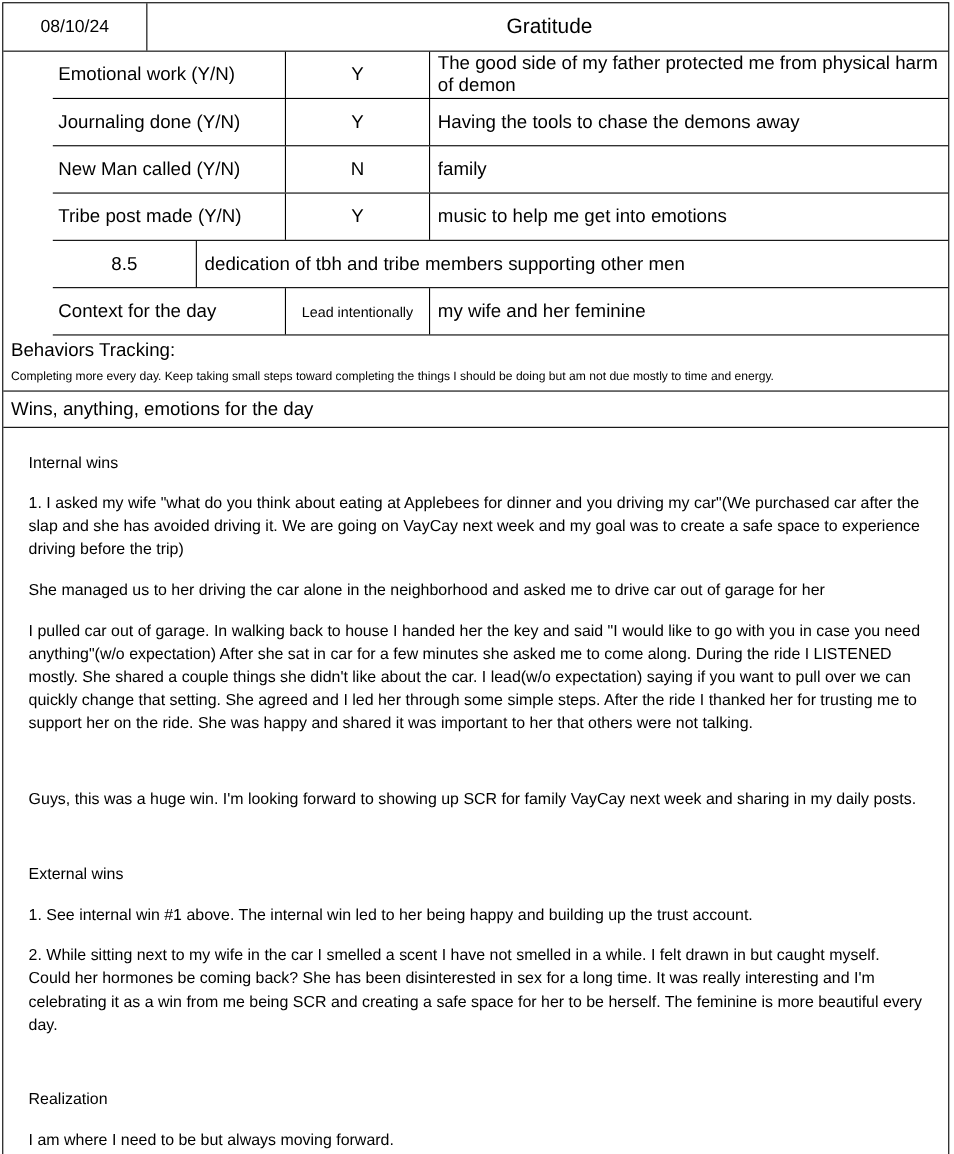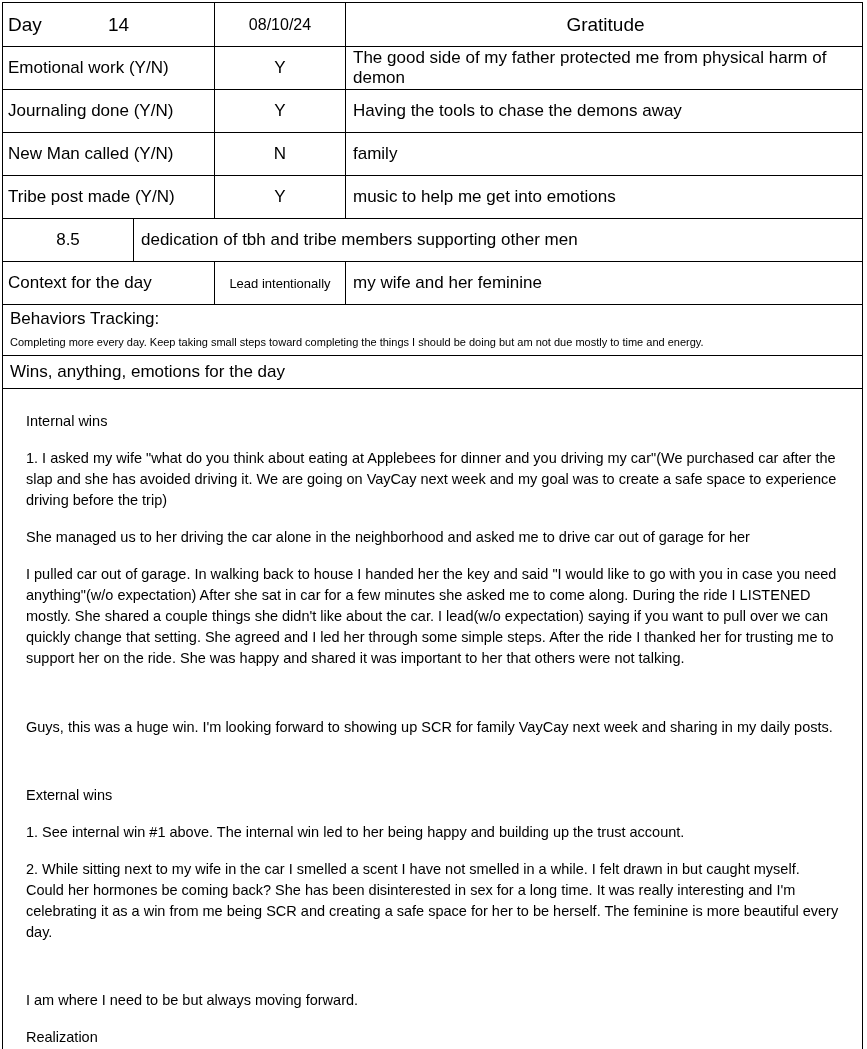--- a/index.html
+++ b/index.html
@@ -74,21 +74,21 @@
   .row-header .c-label .day-num {
     position: absolute;
     left: 105px;
   }
   .row-header .c-val { font-size: 16px; }
   .row-header .c-grat {
     font-size: 19px;
     justify-content: center;
   }
 
-  .row-data { height: 43px; }
+  .row-data { height: 43px; margin-left: 45px; }
   .row-data .c-grat { font-size: 17px; }
   .row-small .c-val { font-size: 13px; }
 
   .block {
     box-sizing: border-box;
     border-bottom: 1px solid #000;
     padding: 4px 6px 4px 7px;
   }
   .block-title {
     font-size: 17px;
@@ -124,24 +124,20 @@
     height: 15px;
   }
 </style>
 </head>
 <body>
 
 <div class="page">
   <div class="sheet">
 
     <div class="row row-header">
-      <div class="c-label">
-        <span class="day-word">Day</span>
-        <span class="day-num">14</span>
-      </div>
       <div class="c-val">08/10/24</div>
       <div class="c-grat">Gratitude</div>
     </div>
 
     <div class="row row-data">
       <div class="c-label">Emotional work  (Y/N)</div>
       <div class="c-val">Y</div>
       <div class="c-grat">The good side of my father protected me from physical harm of demon</div>
     </div>
 
@@ -186,20 +182,20 @@
       <p> 1. I asked my wife "what do you think about eating at Applebees for dinner and you driving my car"(We purchased car after the slap and she has avoided driving it.  We are going on VayCay next week and my goal was to create a safe space to experience driving before the trip)</p>
       <p>She managed us to her driving the car alone in the neighborhood and asked me to drive car out of garage for her</p>
       <p>I pulled car out of garage.  In walking back to house I handed her the key and said "I would like to go with you in case you need anything"(w/o expectation)  After she sat in car for a few minutes she asked me to come along.  During the ride I LISTENED mostly.  She shared a couple things she didn't like about the car.  I lead(w/o expectation) saying if you want to pull over we can quickly change that setting.  She agreed and I led her through some simple steps.  After the ride I thanked her for trusting me to support her on the ride.  She was happy and shared it was important to her that others were not talking.</p>
       <p class="spacer"></p>
       <p>Guys, this was a huge win.  I'm looking forward to showing up SCR for family VayCay next week and sharing in my daily posts.</p>
       <p class="spacer"></p>
       <p>External wins</p>
       <p> 1. See internal win #1 above.  The internal win led to her being happy and building up the trust account.</p>
       <p> 2. While sitting next to my wife in the car I smelled a scent I have not smelled in a while. I felt drawn in but caught myself. Could her hormones be coming back? She has been disinterested in sex for a long time. It was really interesting and I'm celebrating it as a win from me being SCR and creating a safe space for her to be herself. The feminine is more beautiful every day.</p>
       <p class="spacer"></p>
+      <p>Realization</p>
       <p>I am where I need to be but always moving forward.</p>
-      <p>Realization</p>
       <p class="spacer"></p>
       <p>Brothers, I love you.  Let's go!!</p>
     </div>
 
   </div>
 </div>
 
 </body></html>

